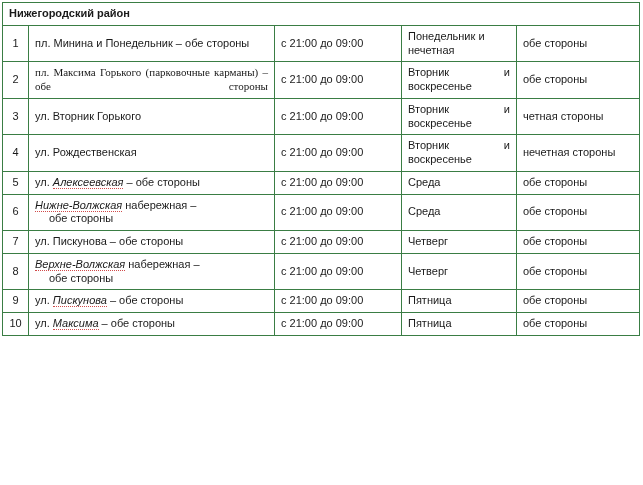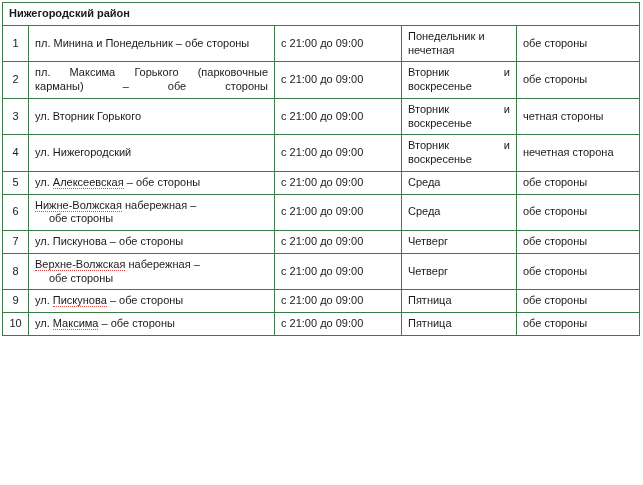--- a/index.html
+++ b/index.html
@@ -44,23 +44,23 @@
     padding: 4px 8px;
     color: #111;
   }
   .col-num { width: 26px; text-align: center; }
   .col-street { width: 246px; }
   .col-time { width: 127px; }
   .col-days { width: 115px; }
   .col-sides { width: 123px; }
 
   .street-text { display: block; }
-  .justify { text-align: justify; text-align-last: justify; }
+  .justify { text-align: justify; text-align-last: justify; font-family: Liberation Serif, serif; }
   .sub { display: block; padding-left: 14px; }
-  .spell { border-bottom: 1px dotted #d04a4a; }
+  .spell { border-bottom: 1px dotted #d04a4a; font-style: italic; }
   .nowrap-num { font-size: 11px; }
   .days-justify { text-align: justify; text-align-last: justify; }
 </style>
 </head>
 <body>
 
 <div class="sheet">
   <table class="grid">
     <colgroup>
       <col class="col-num">
@@ -93,24 +93,24 @@
       <tr>
         <td class="col-num">3</td>
         <td>ул. Вторник Горького</td>
         <td>с 21:00 до 09:00</td>
         <td class="days-justify">Вторник и воскресенье</td>
         <td>четная стороны</td>
       </tr>
 
       <tr>
         <td class="col-num">4</td>
-        <td>ул. Нижегородский</td>
+        <td>ул. Рождественская</td>
         <td>с 21:00 до 09:00</td>
         <td class="days-justify">Вторник и воскресенье</td>
-        <td>нечетная сторона</td>
+        <td>нечетная стороны</td>
       </tr>
 
       <tr>
         <td class="col-num">5</td>
         <td>
           <span class="street-text">ул. <span class="spell">Алексеевская</span> – обе стороны</span>
         </td>
         <td>с 21:00 до 09:00</td>
         <td>Среда</td>
         <td>обе стороны</td>

